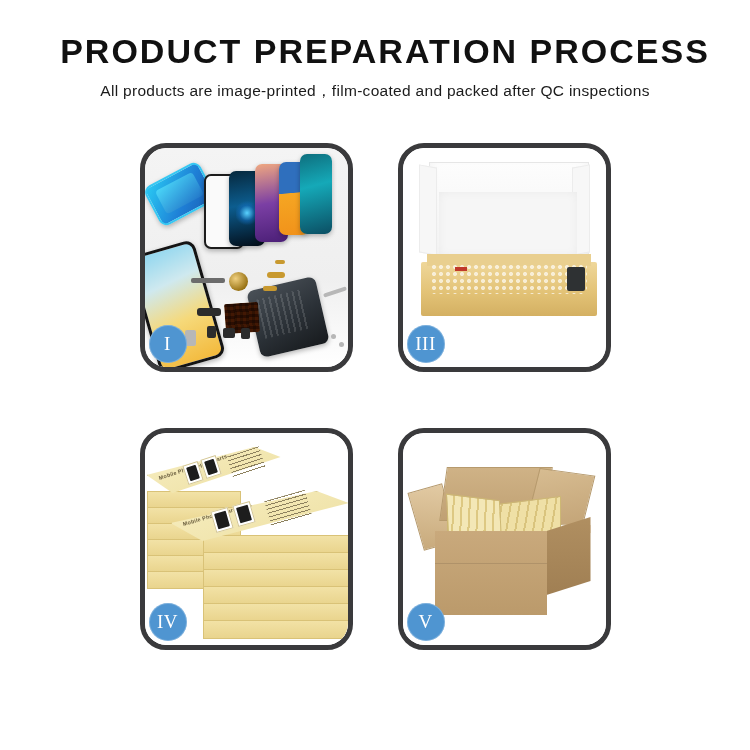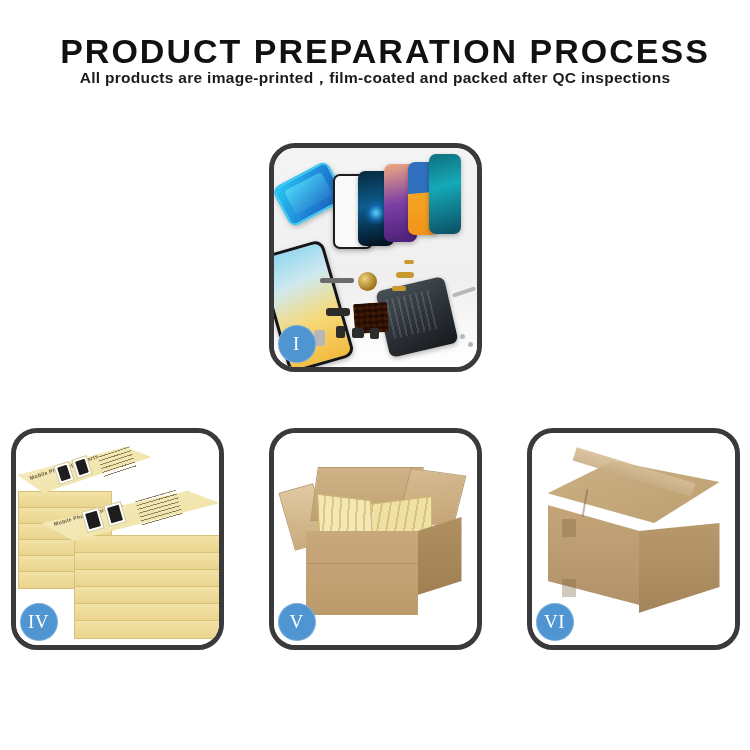--- a/index.html
+++ b/index.html
@@ -22,22 +22,23 @@
     font-size:34px;
     font-weight:700;
     letter-spacing:2.0px;
     color:#111111;
     line-height:1.0;
     white-space:nowrap;
     font-family:"Liberation Sans", sans-serif;
     margin-left:20px;
   }
   .subtitle{
+    margin-top:13px;
     font-size:15.5px;
-    font-weight:700;
+    font-weight:400;
     letter-spacing:0.3px;
     color:#1b1b1b;
     white-space:nowrap;
     font-family:"Liberation Sans", sans-serif;
   }
 
   
   .grid{
     position:absolute;
     left:0; top:143px;
@@ -394,20 +395,34 @@
         <div class="prt silver" style="left:40px;top:182px;width:11px;height:16px;border-radius:2px;"></div>
         <div class="prt silver" style="left:178px;top:142px;width:24px;height:4px;transform:rotate(-18deg);"></div>
         <div class="prt silver" style="left:186px;top:186px;width:5px;height:5px;border-radius:50%;"></div>
         <div class="prt silver" style="left:194px;top:194px;width:5px;height:5px;border-radius:50%;"></div>
         <div class="prt gold" style="left:130px;top:112px;width:10px;height:4px;"></div>
       </div>
       <div class="badge">I</div>
     </div>
 
 
+    <div class="panel">
+      <div class="panel-stage p3">
+        <div class="k-lidback"></div>
+        <div class="k-lidwing-l"></div>
+        <div class="k-lidwing-r"></div>
+        <div class="k-foam"></div>
+        <div class="k-tray"></div>
+        <div class="k-screen">
+          <div class="k-red"></div>
+          <div class="k-screen-end"></div>
+        </div>
+      </div>
+      <div class="badge">III</div>
+    </div>
 
   </div>
 
   <div class="row row2">
 
     <div class="panel">
       <div class="panel-stage p4">
 
         <div class="ybox" style="left:2px;top:58px;width:92px;height:16px;"></div>
         <div class="ybox" style="left:2px;top:74px;width:92px;height:16px;"></div>
@@ -456,27 +471,15 @@
         <div class="c-fill"></div>
         <div class="c-fill2"></div>
         <div class="c-rim"></div>
         <div class="c-body"></div>
         <div class="c-side"></div>
         <div class="c-frontline"></div>
       </div>
       <div class="badge">V</div>
     </div>
 
-    <div class="panel">
-      <div class="panel-stage p6">
-        <div class="s-top"></div>
-        <div class="s-tape"></div>
-        <div class="s-front"></div>
-        <div class="s-right"></div>
-        <div class="s-seam"></div>
-        <div class="s-tab" style="left:30px;top:86px;"></div>
-        <div class="s-tab" style="left:30px;top:146px;"></div>
-      </div>
-      <div class="badge">VI</div>
-    </div>
 
   </div>
 </div>
 
 </body></html>

